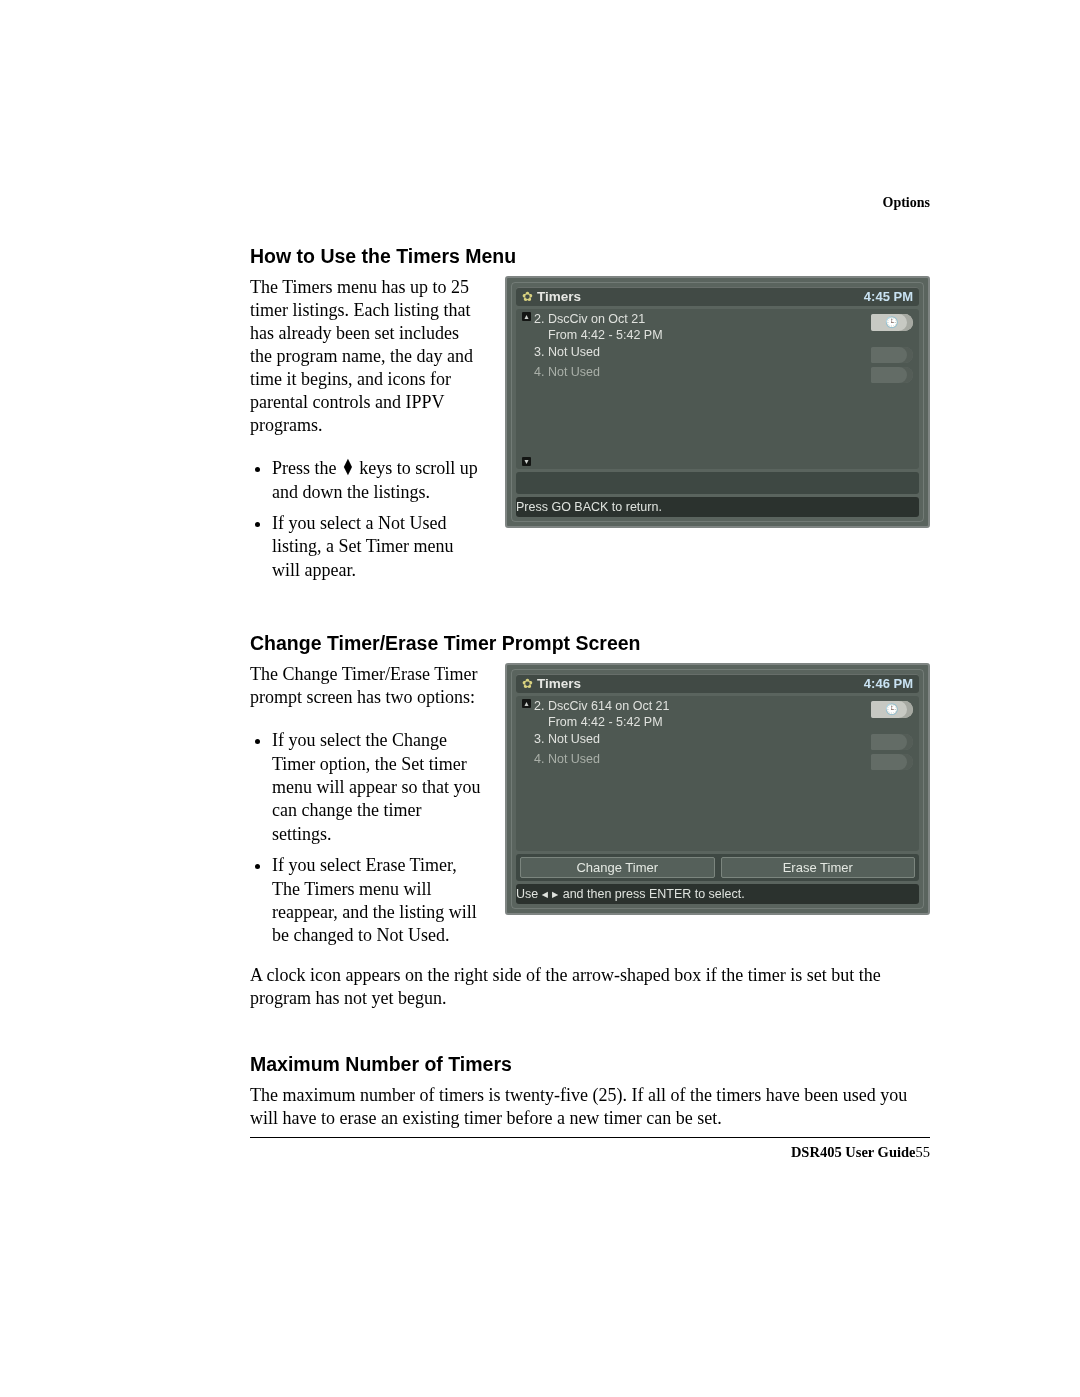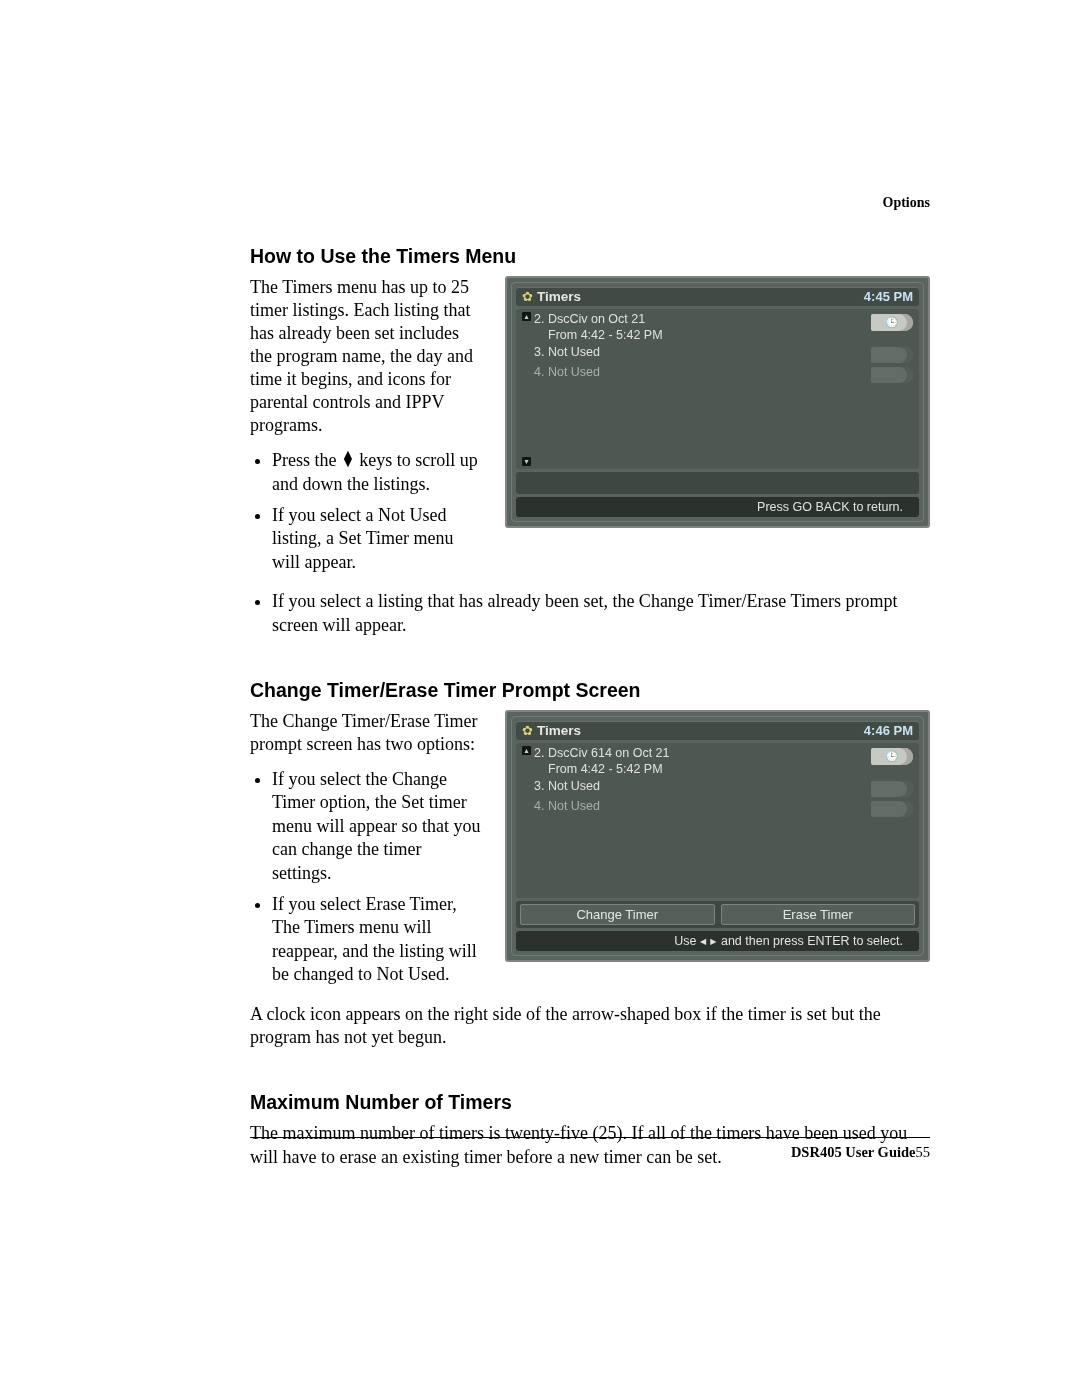--- a/index.html
+++ b/index.html
@@ -42,21 +42,21 @@
     flex: 0 0 235px;
     font-size: 18px;
     line-height: 1.28;
   }
   .col-text-full {
     font-size: 18px;
     line-height: 1.3;
     margin-top: 4px;
   }
   p { margin: 0 0 6px 0; }
-  ul { margin: 12px 0 0 0; padding-left: 22px; }
+  ul { margin: 20px 0 0 0; padding-left: 22px; }
   li { margin-bottom: 8px; line-height: 1.3; }
   .updown-icon { display: inline-block; line-height: 0.6; vertical-align: -1px; font-size: 14px; text-align:center; }
   .updown-icon span { display:block; }
 
   
   .ui-shot {
     flex: 1;
     border: 2px solid #7f8583;
     border-radius: 3px;
     background: #5a645e;
@@ -87,21 +87,21 @@
   .ui-row .txt .s { display:block; }
   .ui-row.dim .txt { color:#a9afa8; }
   .arrowbox {
     background:#c7c9c3; color:#2a2a2a; font-size:11px; font-weight:bold;
     padding:2px 6px; border-radius:2px 10px 10px 2px; margin-top:2px;
     min-width:30px; text-align:center; box-shadow: inset -6px 0 0 #a6a9a2;
   }
   .arrowbox.ghost { background:#636c66; box-shadow: inset -6px 0 0 #545d57; color:transparent; }
   .ui-btnbar { background:#3e4843; border-radius:3px; padding:3px 4px; margin-bottom:3px; min-height:16px; display:flex; gap:6px;}
   .ui-btn { flex:1; background:#55605a; border:1px solid #7b857e; border-radius:2px; color:#e4e8e2; text-align:center; font-size:13px; padding:2px 0;}
-  .ui-help { background:#2b322e; border-radius:3px; text-align:right; color:#dfe3de; font-size:12.5px; padding:3px 16px;}
+  .ui-help { background:#2b322e; border-radius:3px; text-align:left; color:#dfe3de; font-size:12.5px; padding:3px 0;}
   .dotkey { display:inline-block; letter-spacing:1px; font-size:8px; position:relative; top:-1px;}
 
   .after-text { font-size:18px; line-height:1.3; margin-top:8px; }
   ul.after { margin-top:6px; }
 
   .footer {
     position:absolute; left:250px; right:150px; bottom:94px;
     border-top:1px solid #000; padding-top:6px;
     display:flex; justify-content:flex-end;
     font-size:14.5px; font-family:"Times New Roman",serif;
@@ -152,23 +152,20 @@
               <div class="txt"><span>4.</span> <span>Not Used</span></div>
               <div class="arrowbox ghost">.</div>
             </div>
             <div class="scroll-dot bot">▾</div>
           </div>
           <div class="ui-btnbar"></div>
           <div class="ui-help">Press GO BACK to return.</div>
         </div>
       </div>
     </div>
-    <ul class="after">
-      <li class="after-text">If you select a listing that has already been set, the Change Timer/Erase Timers prompt screen will appear.</li>
-    </ul>
   </div>
 
   <div class="section">
     <h2>Change Timer/Erase Timer Prompt Screen</h2>
     <div class="row">
       <div class="col-text">
         <p>The Change Timer/Erase Timer prompt screen has two options:</p>
         <ul>
           <li>If you select the Change Timer option, the Set timer menu will appear so that you can change the timer settings.</li>
           <li>If you select Erase Timer, The Timers menu will reappear, and the listing will be changed to Not Used.</li>

